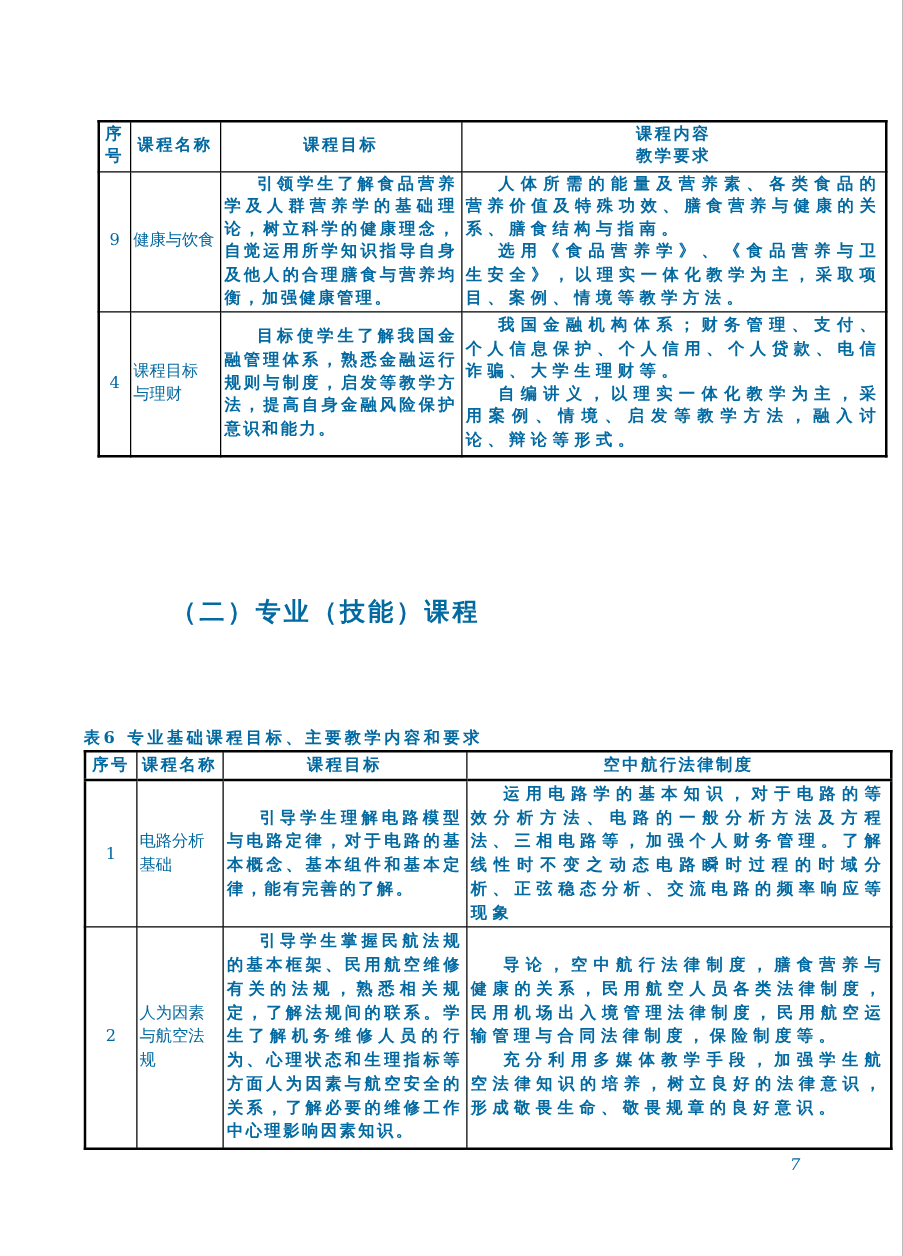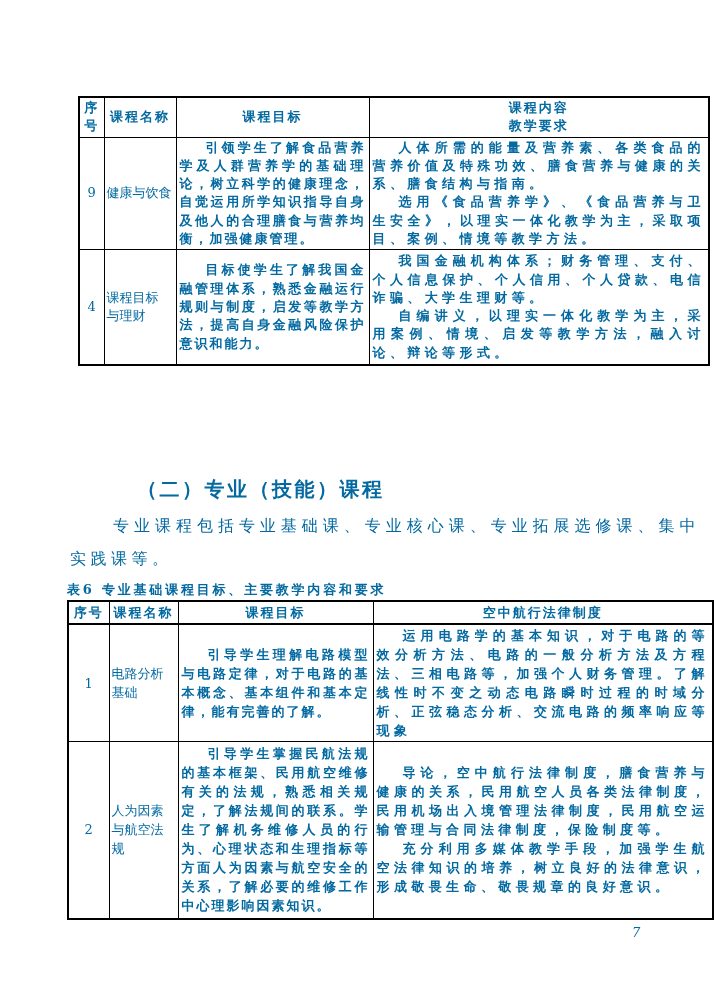--- a/index.html
+++ b/index.html
@@ -89,21 +89,20 @@
       </td>
       <td class="c-cont">
         <p class="ind">我国金融机构体系；财务管理、支付、个人信息保护、个人信用、个人贷款、电信诈骗、大学生理财等。</p>
         <p class="ind">自编讲义，以理实一体化教学为主，采用案例、情境、启发等教学方法，融入讨论、辩论等形式。</p>
       </td>
     </tr>
   </tbody>
     </table>
 
   <div class="sec-heading">（二）专业（技能）课程</div>
-  <div class="sec-para">专业课程包括专业基础课、专业核心课、专业拓展选修课、集中实践课等。</div>
 
   <div class="tbl-caption">表6 专业基础课程目标、主要教学内容和要求</div>
 
   <table class="doc-table" id="table2">
     <colgroup>
         <col style="width:41px">
         <col style="width:69px">
         <col style="width:195px">
         <col style="width:340px">
       </colgroup>

